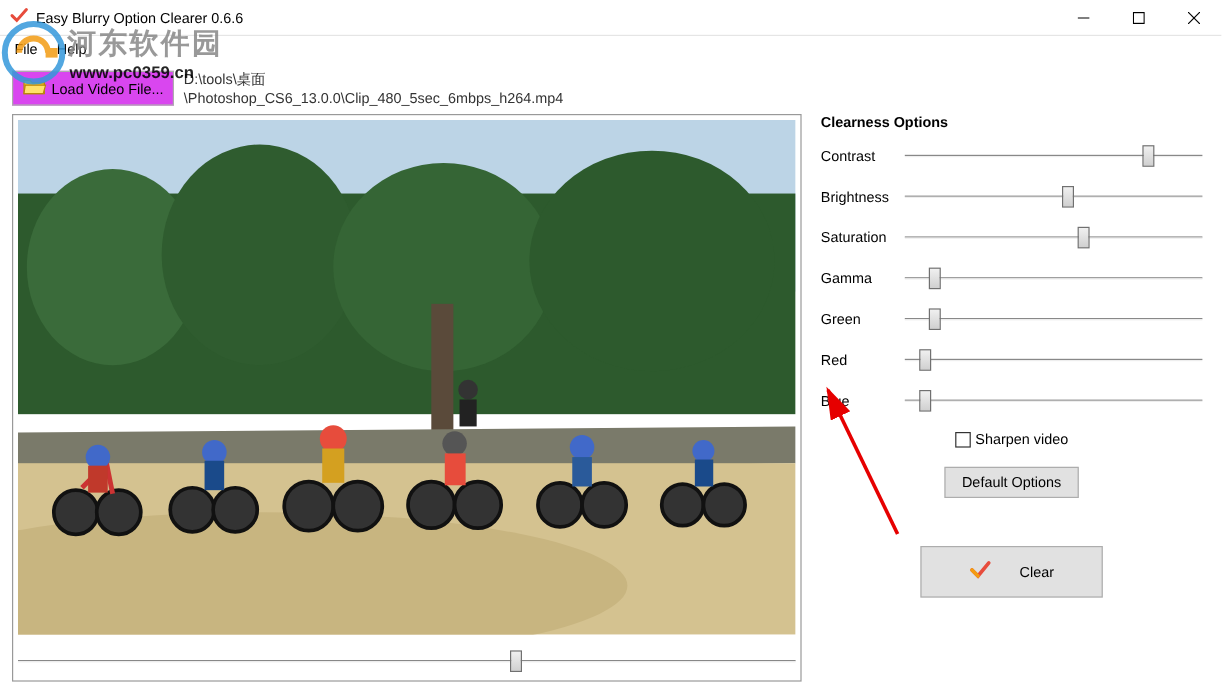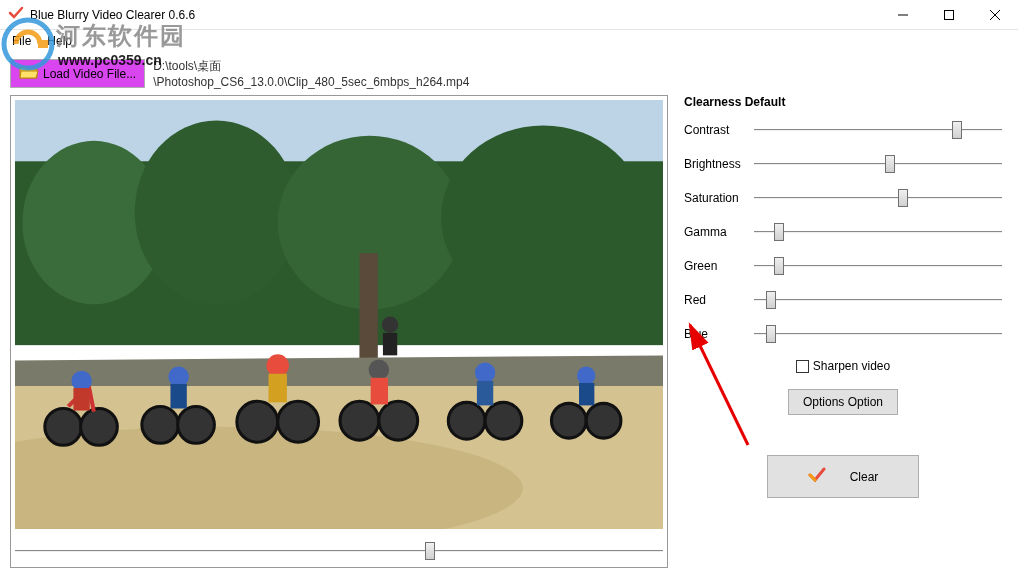--- a/index.html
+++ b/index.html
@@ -50,21 +50,21 @@
   </style>
 </head>
 <body>
 
 <div class="titlebar">
   <span class="titlebar-icon">
     <svg width="16" height="16" viewBox="0 0 16 16">
         <path d="M2 8 L6 12 L14 3" stroke="#e74c3c" stroke-width="2.5" fill="none" stroke-linecap="round"></path>
       </svg>
   </span>
-  <span class="titlebar-title">Blue Blurry Video Clearer 0.6.6</span>
+  <span class="titlebar-title">Easy Blurry Option Clearer 0.6.6</span>
   <div class="win-controls">
     <div class="win-btn">
         <svg width="10" height="10">
           <line x1="0" y1="5" x2="10" y2="5" stroke="#000"></line>
         </svg>
       </div>
     <div class="win-btn">
         <svg width="10" height="10">
           <rect x="0.5" y="0.5" width="9" height="9" stroke="#000" fill="none"></rect>
         </svg>
@@ -161,21 +161,21 @@
         </g>
       </svg>
     </div>
     <div class="timeline-slider">
       <div class="track-line"></div>
       <div class="track-thumb" id="timeline-thumb" style="left: 64%;"></div>
     </div>
   </div>
 
   <div class="options-panel">
-    <div class="panel-title">Clearness Default</div>
+    <div class="panel-title">Clearness Options</div>
     <div id="sliders-container">
         <div class="slider-row">
           <div class="slider-label">Contrast</div>
           <div class="slider-track">
             <div class="track-line"></div>
             <div class="track-thumb" style="left:82%"></div>
           </div>
         </div>
         <div class="slider-row">
           <div class="slider-label">Brightness</div>
@@ -220,21 +220,21 @@
           </div>
         </div>
       </div>
     <div class="sharpen-row">
       <label class="checkbox-label">
         <span class="checkbox"></span>
         <span>Sharpen video</span>
       </label>
     </div>
     <div class="default-row">
-      <button class="default-btn">Options Option</button>
+      <button class="default-btn">Default Options</button>
     </div>
     <div class="clear-row">
       <button class="clear-btn">
         <span>
           <svg width="18" height="18" viewBox="0 0 18 18">
               <path d="M2 9 L7 14 L16 3" stroke="#e74c3c" stroke-width="3" fill="none" stroke-linecap="round"></path>
               <path d="M2 9 L7 14" stroke="#f39c12" stroke-width="3" fill="none" stroke-linecap="round"></path>
             </svg>
         </span>
         <span>Clear</span>

